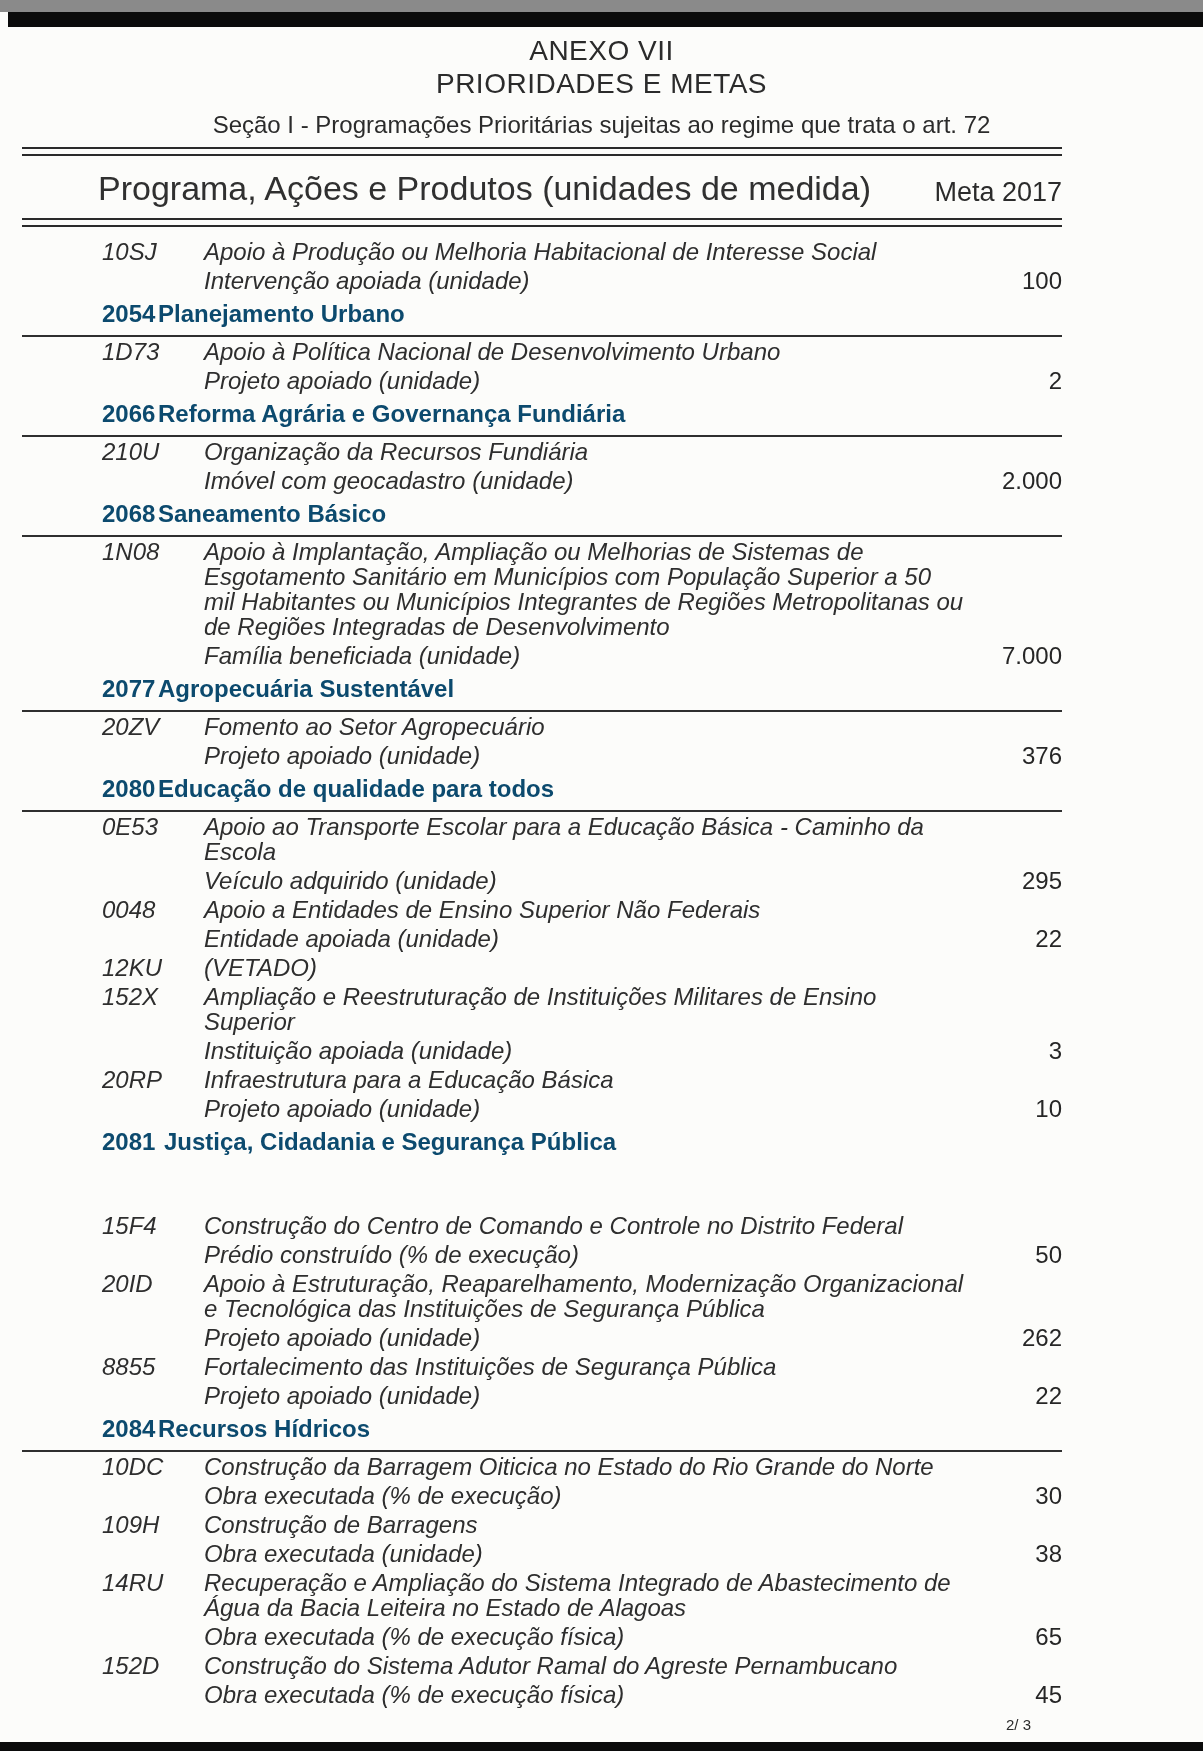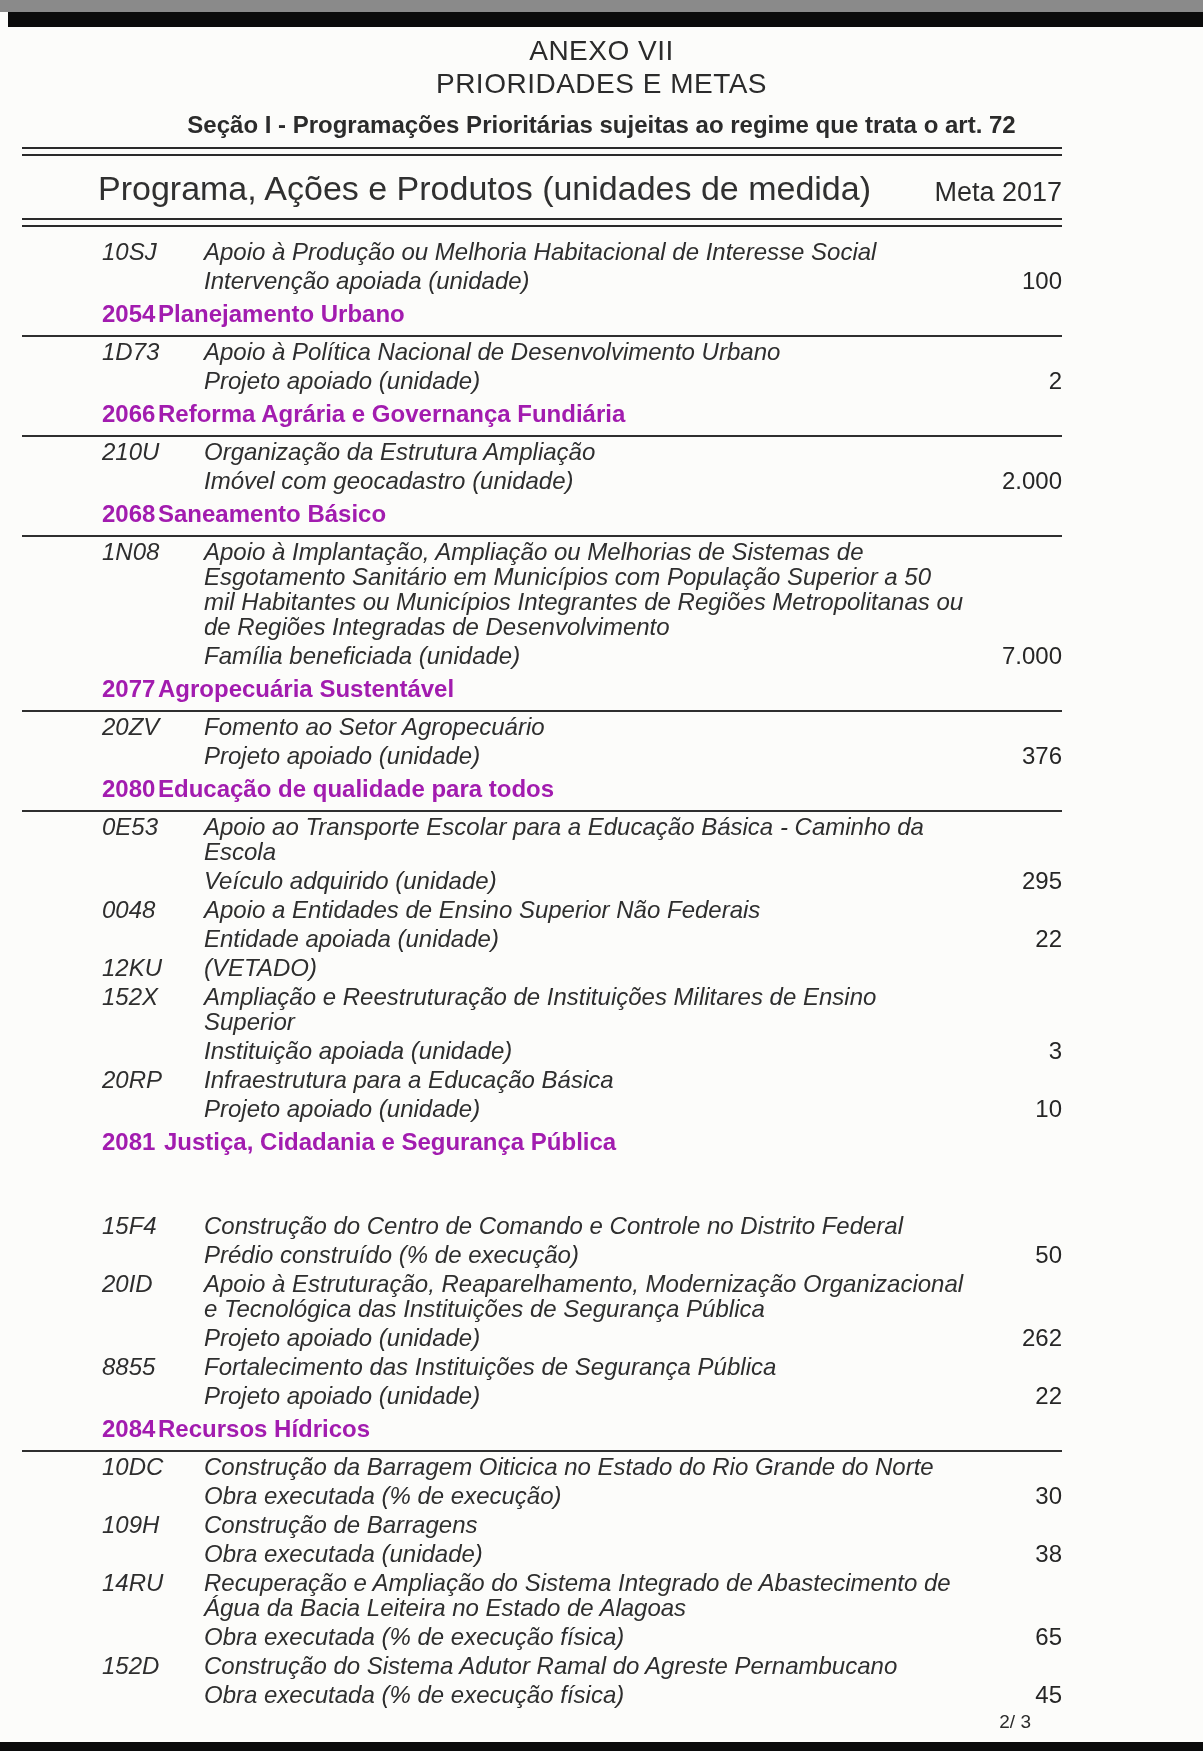--- a/index.html
+++ b/index.html
@@ -30,21 +30,20 @@
     line-height:33px;
     color:#2b2b2b;
     letter-spacing:.5px;
   }
   .section-heading{
     margin-top:10px;
     text-align:center;
     font-size:24px;
     line-height:30px;
     color:#2b2b2b;
-    font-weight:bold;
   }
   .content{
     padding:0 141px 0 22px;
   }
   .double-rule{
     height:5px;
     border-top:2px solid #2a2a2a;
     border-bottom:2px solid #2a2a2a;
   }
   .rule-top{margin-top:7px;}
@@ -79,37 +78,37 @@
   .row.action .code,
   .row.action .text,
   .row.product .text{
     font-style:italic;
     color:#2e2e2e;
   }
   .row.product .value{color:#262626;}
   .row.program{
     grid-template-columns:50px 1fr 92px;
     font-weight:bold;
-    color:#a21caf;
+    color:#0c4a6e;
     padding-top:6px;
     padding-bottom:5px;
   }
   .row.rule{
     border-bottom:2px solid #2f2f2f;
     margin-left:-80px;
     padding-left:80px;
     margin-right:0;
     padding-bottom:9px;
   }
   .row.gap-after{margin-bottom:52px;gap:12px;}
   .page-number{
     position:absolute;
     bottom:30px;
     right:172px;
-    font-size:19px;
+    font-size:15px;
     color:#2b2b2b;
   }
 </style>
 </head>
 <body>
 
 <div class="page">
 
   <div class="scan-bar-top"></div>
 
@@ -155,21 +154,21 @@
           <span class="text">Projeto apoiado (unidade)</span>
           <span class="value">2</span>
         </div>
         <div class="row program rule">
           <span class="code">2066</span>
           <span class="text">Reforma Agrária e Governança Fundiária</span>
           <span class="value"></span>
         </div>
         <div class="row action">
           <span class="code">210U</span>
-          <span class="text">Organização da Estrutura Ampliação</span>
+          <span class="text">Organização da Recursos Fundiária</span>
           <span class="value"></span>
         </div>
         <div class="row product">
           <span class="code"></span>
           <span class="text">Imóvel com geocadastro (unidade)</span>
           <span class="value">2.000</span>
         </div>
         <div class="row program rule">
           <span class="code">2068</span>
           <span class="text">Saneamento Básico</span>

